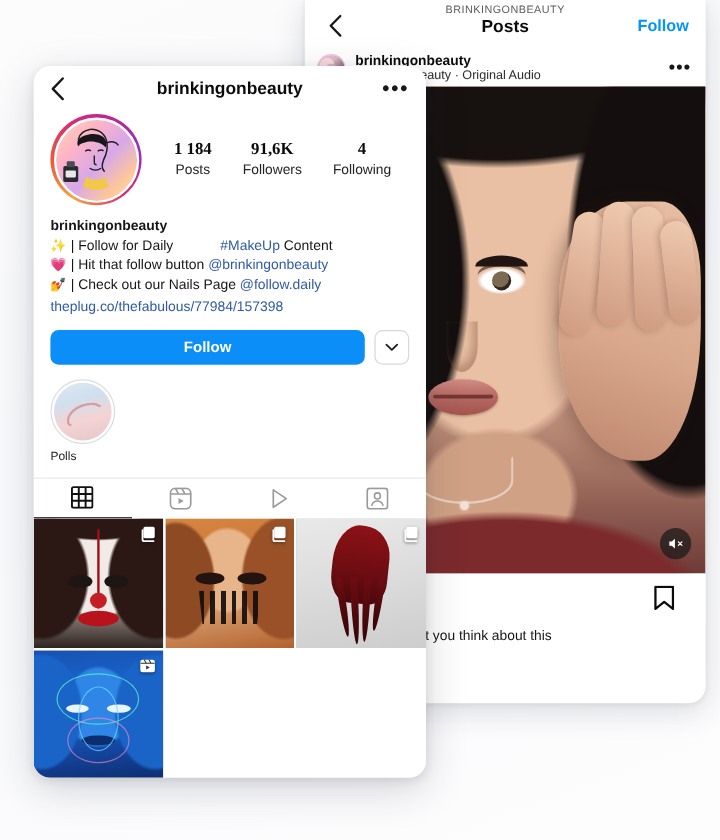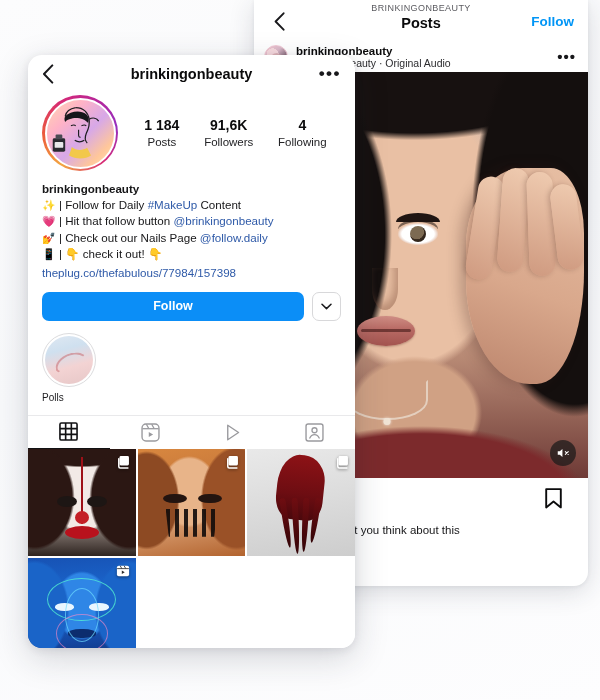--- a/index.html
+++ b/index.html
@@ -251,32 +251,32 @@
   }
   .ring-inner .face-art {
     position:absolute; inset:0;
   }
   .stats {
     display: flex; flex: 1 1 auto;
     justify-content: space-around;
     padding-left: 14px;
   }
   .stat { text-align: center; }
-  .stat .num { font-size: 14px; font-weight: 700; color:#0b0b0c; line-height: 18px; }
+  .stat .num { font-size: 14px; font-weight: 700; color:#0b0b0c; line-height: 18px; font-family: Liberation Serif, serif; }
   .stat .lbl { font-size: 11.5px; color: #232326; line-height: 16px; }
 
   .fc-bio {
     padding: 10px 14px 0 14px;
     font-size: 11.6px; line-height: 15.6px; color: #161618;
   }
   .fc-bio .bname { font-weight: 700; }
   .fc-bio .row { white-space: nowrap; }
   .fc-bio .em { font-size: 11px; }
   .fc-bio a, .fc-bio .lnk { color: #2f5aa8; }
-  .fc-bio .hsh { color: #2f5aa8; }
+  .fc-bio .hsh { color: #2f5aa8; margin-left: 36px; }
   .fc-bio .site { color: #2f5aa8; display:inline-block; margin-top: 2px; }
 
   .fc-btns {
     display:flex; gap: 8px;
     padding: 11px 14px 0 14px;
   }
   .btn {
     height: 29px; border-radius: 7px;
     display:flex; align-items:center; justify-content:center;
     font-size: 12.5px; font-weight: 700;
@@ -584,23 +584,20 @@
       <div class="bname">brinkingonbeauty</div>
       <div class="row">
         <span class="em">✨</span><span> | Follow for Daily </span><span class="hsh">#MakeUp</span><span> Content</span>
       </div>
       <div class="row">
         <span class="em">💗</span><span> | Hit that follow button </span><span class="lnk">@brinkingonbeauty</span>
       </div>
       <div class="row">
         <span class="em">💅</span><span> | Check out our Nails Page </span><span class="lnk">@follow.daily</span>
       </div>
-      <div class="row">
-        <span class="em">📱</span><span> | 👇 check it out! 👇</span>
-      </div>
       <div class="site">theplug.co/thefabulous/77984/157398</div>
     </div>
 
     <div class="fc-btns">
       <div class="btn btn-follow">Follow</div>
       <div class="btn btn-caret">
         <svg width="11" height="7" viewBox="0 0 11 7" fill="none" aria-hidden="true">
           <path d="M1 1.2 5.5 5.6 10 1.2" stroke="currentColor" stroke-width="1.5" stroke-linecap="round" stroke-linejoin="round"></path>
         </svg>
       </div>

